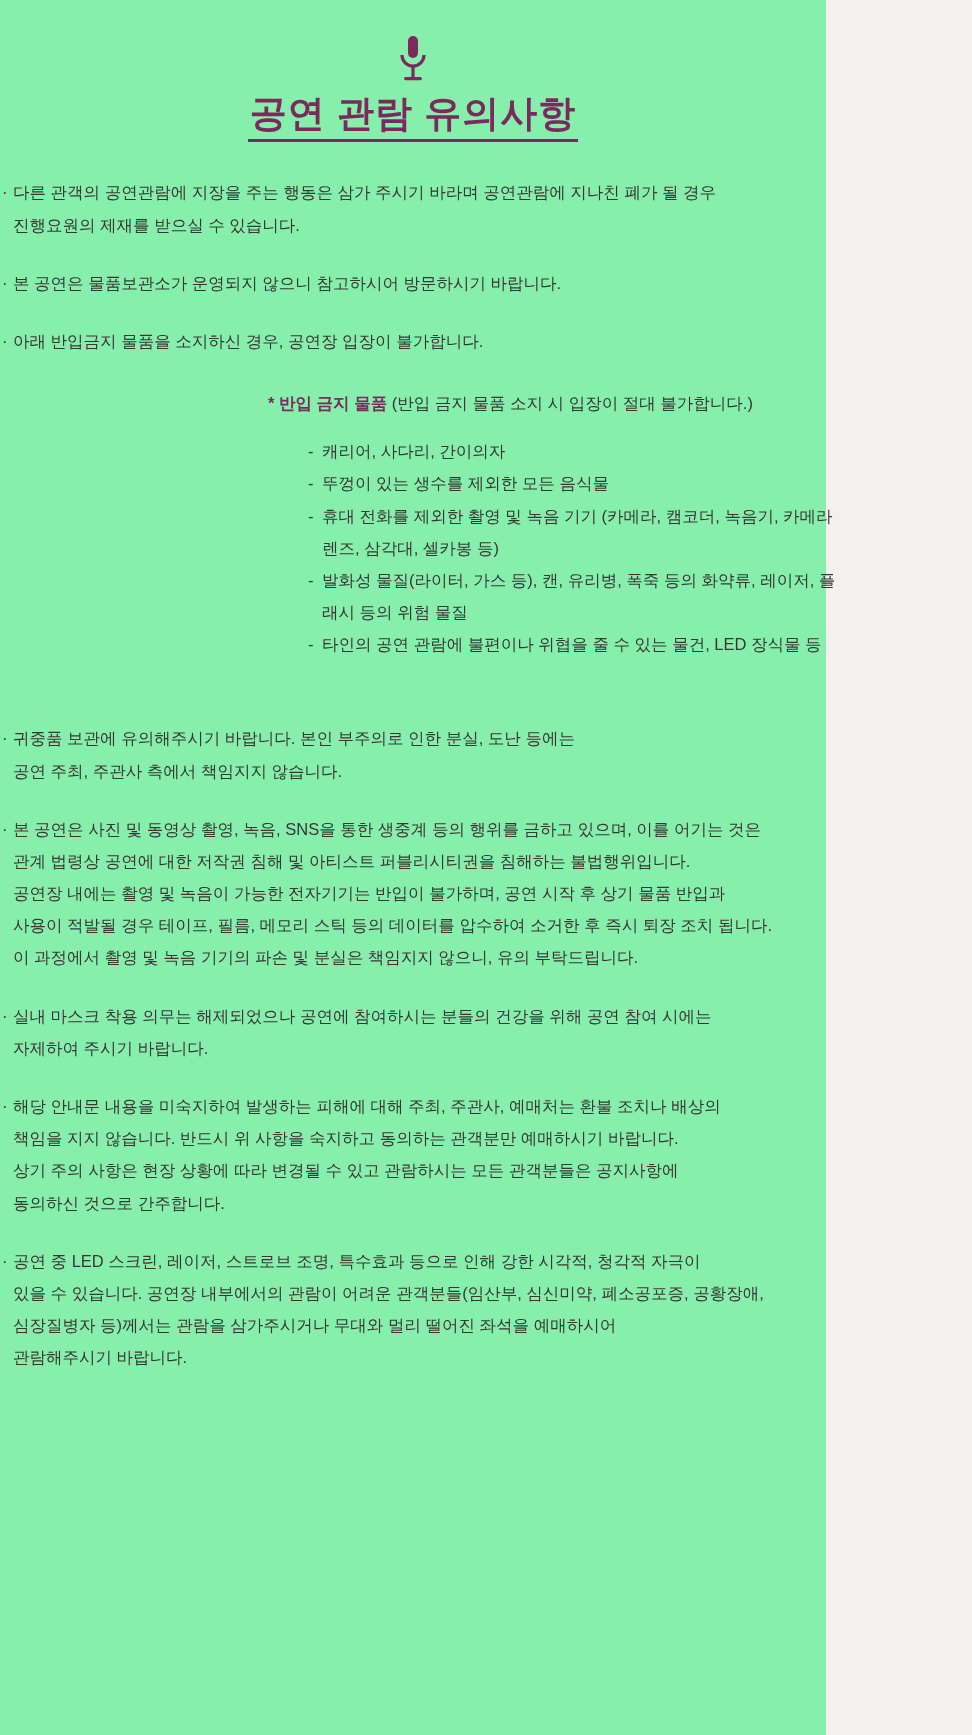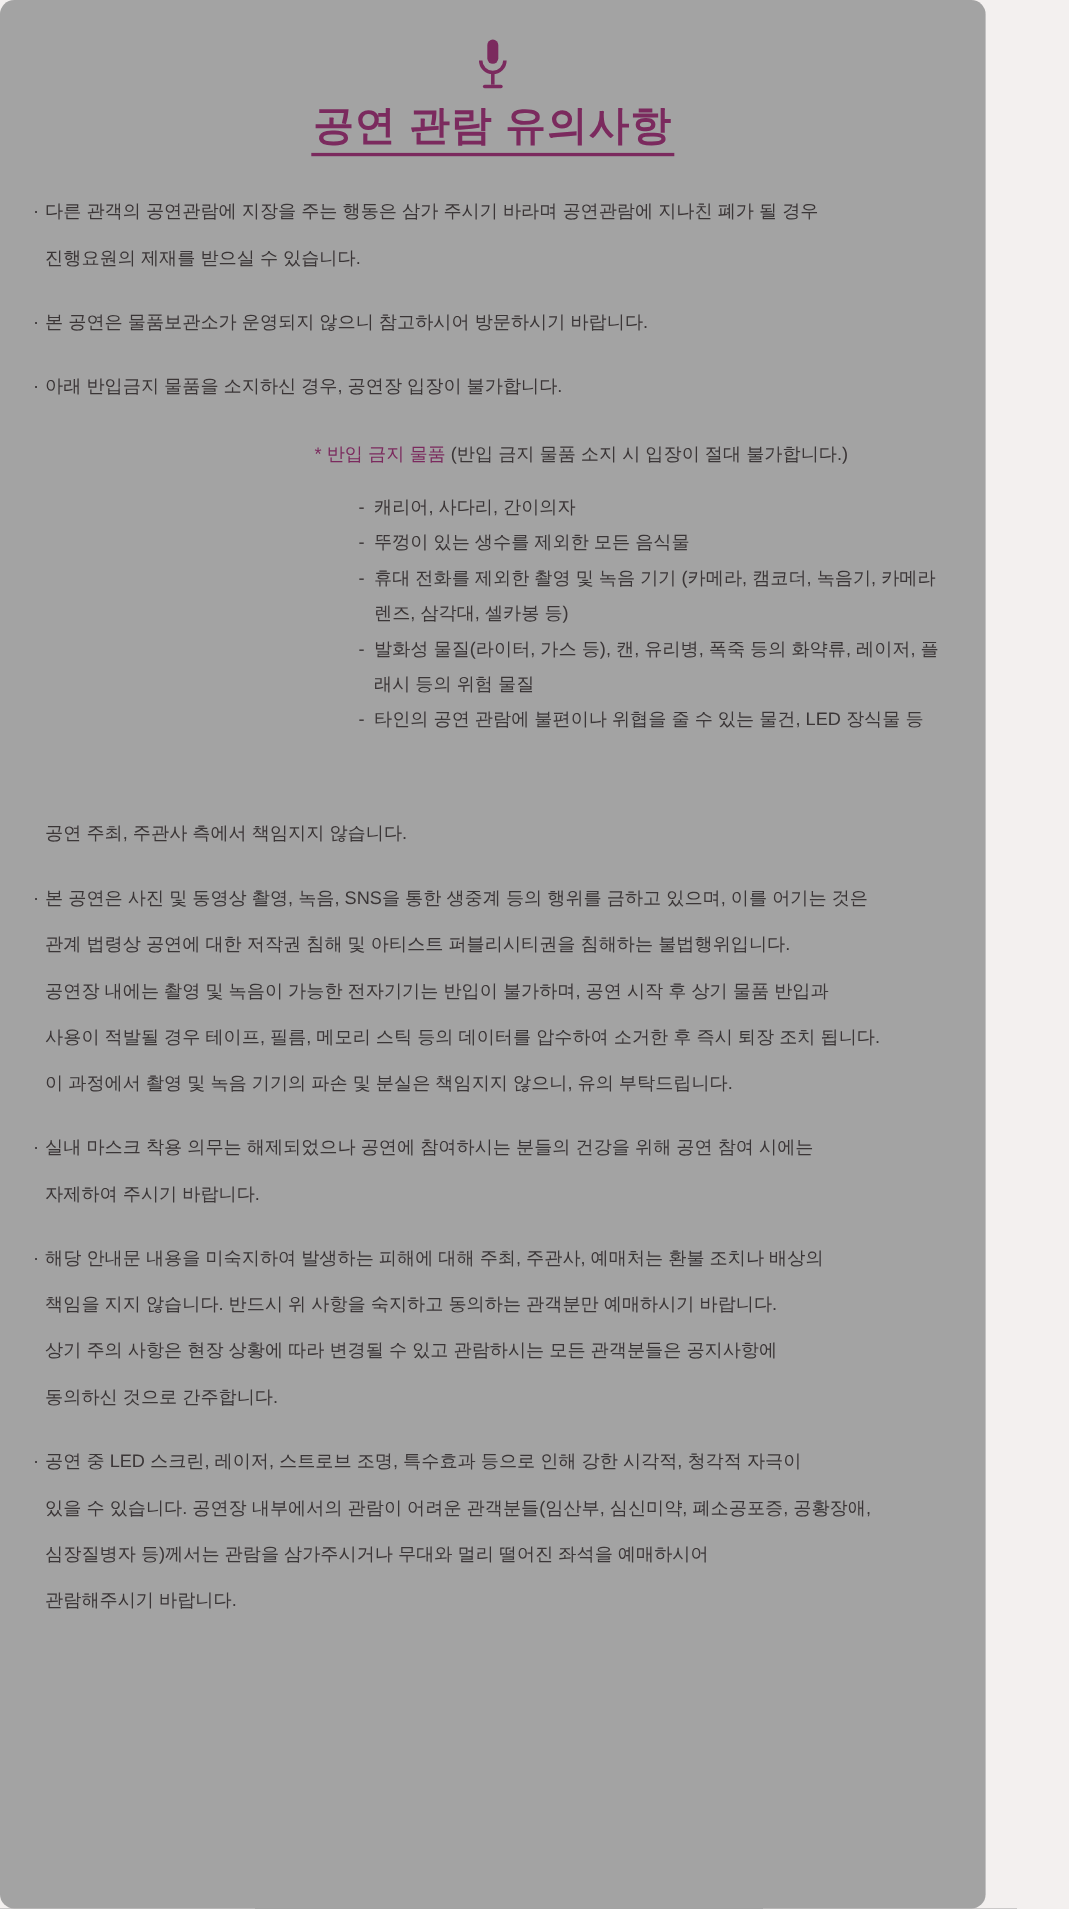--- a/index.html
+++ b/index.html
@@ -8,26 +8,25 @@
   }
   body {
     width: 972px;
     min-height: 1735px;
     background: #f3f0ef;
     font-family: "Liberation Sans", "DejaVu Sans", sans-serif;
     color: #3a3536;
   }
   .page {
     position: relative;
-    width: 896px;
+    width: 826px;
     min-height: 1735px;
     box-sizing: border-box;
     padding: 0 0 40px 0;
-    background: #a3a3a3;
-    border-radius: 13px;
+    background: #86efac;
   }
 
   
   .header {
     padding-top: 34px;
     text-align: center;
   }
   .mic-icon {
     display: block;
     margin: 0 auto 6px auto;
@@ -60,21 +59,21 @@
   .content {
     margin: 34px auto 0 auto;
     width: 860px;
     font-size: 16.5px;
     line-height: 1.95;
   }
   .clause {
     margin-bottom: 26px;
   }
   .clause p {
-    margin: 10px;
+    margin: 0;
     white-space: pre-line;
   }
   .clause .bullet-line {
     position: relative;
     padding-left: 13px;
   }
   .clause .bullet-line::before {
     content: "·";
     position: absolute;
     left: 2px;
@@ -89,21 +88,21 @@
   .prohibited {
     margin: 30px 0 40px 0;
     padding-left: 268px;
   }
   .prohibited-title {
     margin: 0 0 12px 0;
     font-size: 16.5px;
   }
   .prohibited-title .label {
     color: #7b2a5e;
-    font-weight: normal;
+    font-weight: bold;
     margin-top: 33px;
   }
   .prohibited-title .note {
     color: #3a3536;
   }
   .prohibited ul {
     list-style: none;
     margin: 16px;
     padding: 0 0 0 24px;
   }
@@ -169,20 +168,21 @@
         <li>뚜껑이 있는 생수를 제외한 모든 음식물</li>
         <li>휴대 전화를 제외한 촬영 및 녹음 기기 (카메라, 캠코더, 녹음기, 카메라 렌즈, 삼각대, 셀카봉 등)</li>
         <li>발화성 물질(라이터, 가스 등), 캔, 유리병, 폭죽 등의 화약류, 레이저, 플래시 등의 위험 물질</li>
         <li>타인의 공연 관람에 불편이나 위협을 줄 수 있는 물건, LED 장식물 등</li>
       </ul>
     </div>
 
     <div class="gap-lg"></div>
 
     <div class="clause">
+      <p class="bullet-line">귀중품 보관에 유의해주시기 바랍니다. 본인 부주의로 인한 분실, 도난 등에는</p>
       <p class="cont-line">공연 주최, 주관사 측에서 책임지지 않습니다.</p>
     </div>
 
     <div class="clause">
       <p class="bullet-line">본 공연은 사진 및 동영상 촬영, 녹음, SNS을 통한 생중계 등의 행위를 금하고 있으며, 이를 어기는 것은</p>
       <p class="cont-line">관계 법령상 공연에 대한 저작권 침해 및 아티스트 퍼블리시티권을 침해하는 불법행위입니다.</p>
       <p class="cont-line">공연장 내에는 촬영 및 녹음이 가능한 전자기기는 반입이 불가하며, 공연 시작 후 상기 물품 반입과</p>
       <p class="cont-line">사용이 적발될 경우 테이프, 필름, 메모리 스틱 등의 데이터를 압수하여 소거한 후 즉시 퇴장 조치 됩니다.</p>
       <p class="cont-line">이 과정에서 촬영 및 녹음 기기의 파손 및 분실은 책임지지 않으니, 유의 부탁드립니다.</p>
     </div>

